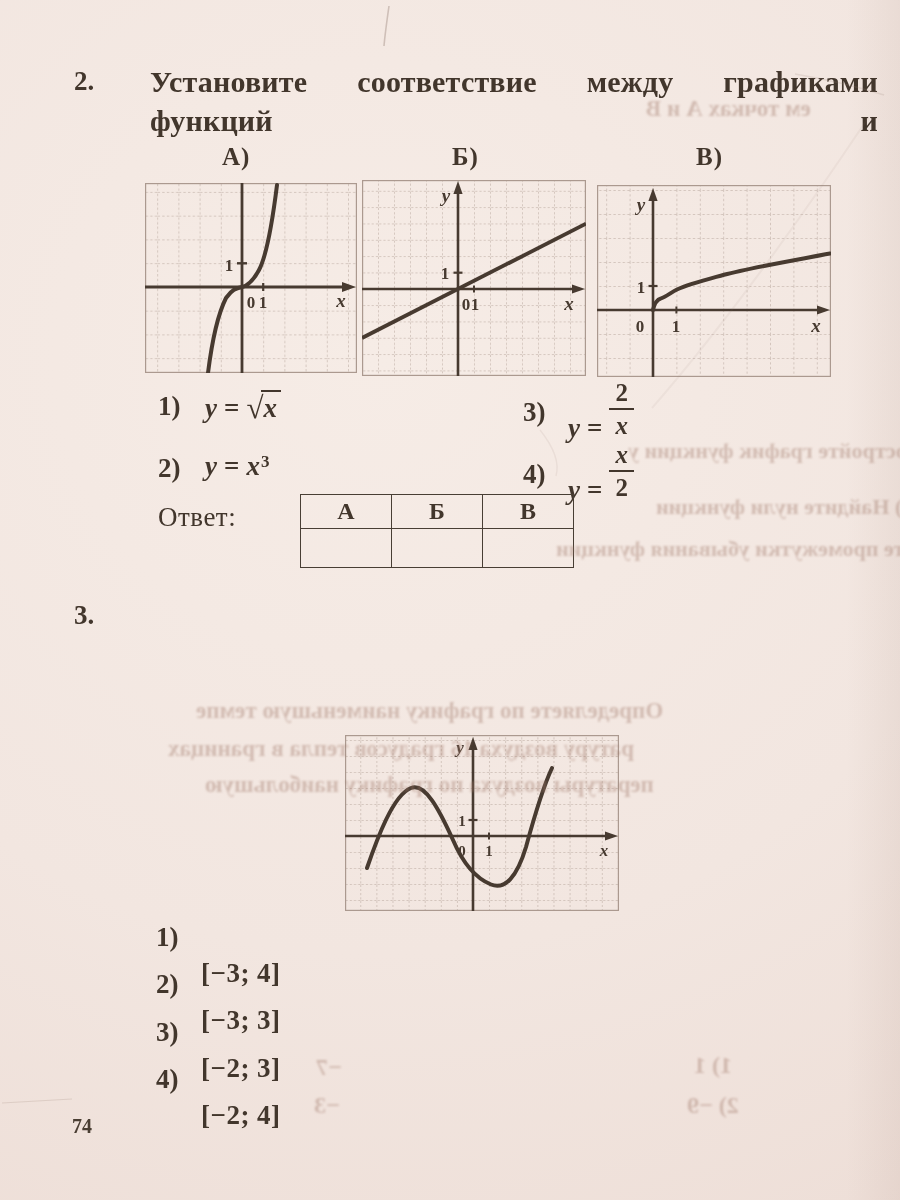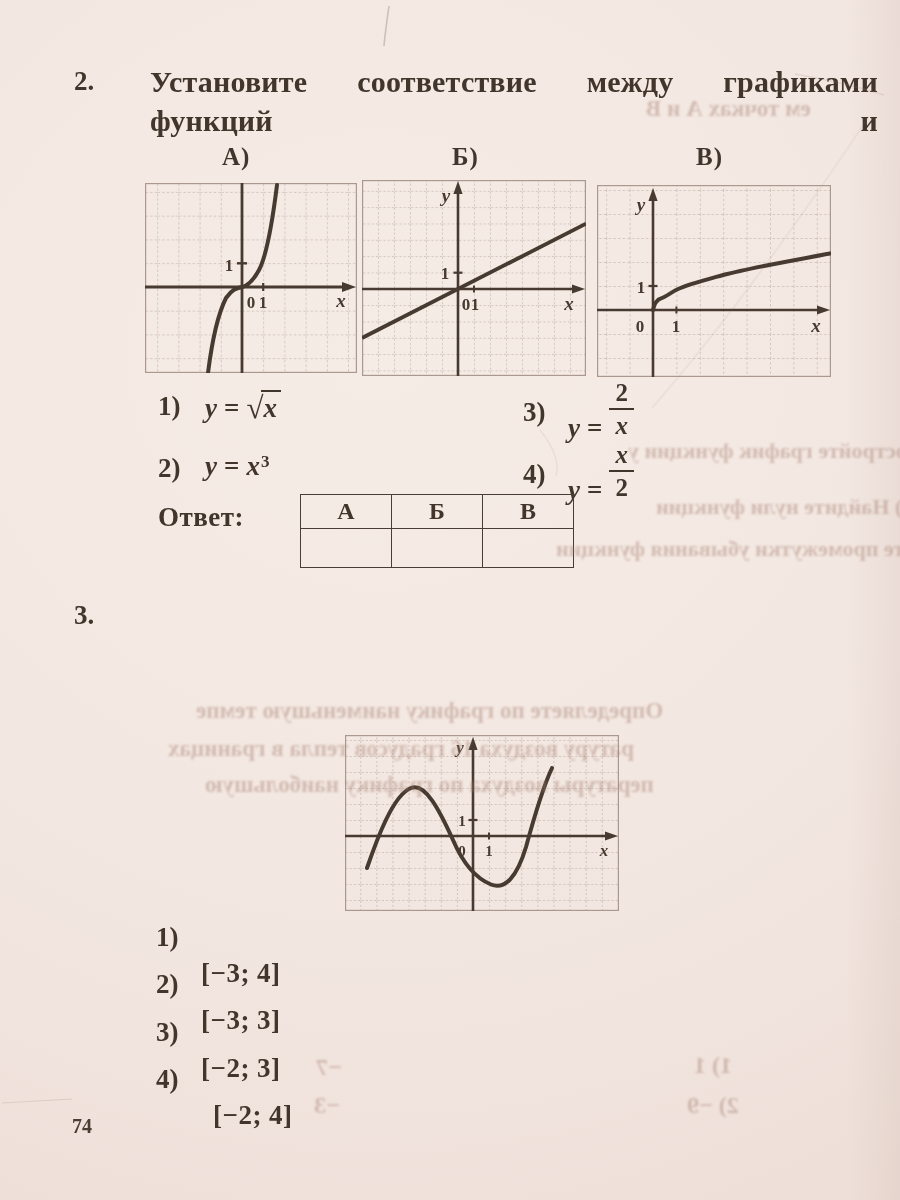--- a/index.html
+++ b/index.html
@@ -17,21 +17,21 @@
   .glabel{font-weight:bold;font-size:25px;letter-spacing:1px;}
   .mi{font-style:italic;}
   .formula{font-size:27px;font-weight:bold;white-space:nowrap;}
   .eq{padding:0 7px;font-weight:bold;}
   .rad{font-size:31px;font-weight:normal;position:relative;top:1px;margin-right:-2px;}
   .radicand{border-top:2.2px solid #42362c;padding:1px 4px 0 2px;}
   sup.exp{font-size:17px;font-weight:bold;vertical-align:8px;margin-left:1px;}
   .frac{display:inline-flex;flex-direction:column;align-items:center;font-size:25px;font-weight:bold;line-height:1.08;vertical-align:middle;}
   .frac .bar{height:0;border-top:2.2px solid #42362c;align-self:stretch;margin:2px 0;}
   .frac span{padding:0 6px;}
-  .ans-label{font-weight:bold;font-size:27px;letter-spacing:.5px;}
+  .ans-label{font-weight:normal;font-size:27px;letter-spacing:.5px;}
   .ans-table{border-collapse:collapse;}
   .ans-table td{border:1.8px solid #483e34;width:88px;text-align:center;
     font-weight:bold;font-size:24px;color:#42362c;}
   .ans-table tr.hd td{height:31px;}
   .ans-table tr.bd td{height:36px;}
   .opt-num{font-weight:bold;font-size:27px;}
   .opt-val{font-size:27px;font-weight:bold;letter-spacing:.5px;margin-top:37px;}
   .footer-num{font-size:20px;font-weight:bold;color:#4a3e33;text-align:right;}
   .ghost{position:absolute;transform:scaleX(-1);filter:blur(1.3px);
     color:rgba(160,120,104,.40);font-weight:bold;white-space:nowrap;pointer-events:none;}
@@ -182,21 +182,21 @@
     <text x="259" y="121" font-size="17" font-weight="bold" font-style="italic" text-anchor="middle">x</text>
   </svg>
 
   <div class="abs opt-num" style="left:156px;top:922px">1)</div>
   <div class="abs opt-val" style="left:201px;top:921px">[−3; 4]</div>
   <div class="abs opt-num" style="left:156px;top:969px">2)</div>
   <div class="abs opt-val" style="left:201px;top:968px">[−3; 3]</div>
   <div class="abs opt-num" style="left:156px;top:1017px">3)</div>
   <div class="abs opt-val" style="left:201px;top:1016px">[−2; 3]</div>
   <div class="abs opt-num" style="left:156px;top:1064px">4)</div>
-  <div class="abs opt-val" style="left:213px;top:1063px">[−2; 4]</div>
+  <div class="abs opt-val" style="left:201px;top:1063px">[−2; 4]</div>
 
   <div class="abs footer-num" style="left:72px;top:1115px">74</div>
 
   <div class="ghost gh23" style="left:646px;top:96px">ем точках А и В</div>
   <div class="ghost gh22" style="left:628px;top:438px">а) Постройте график функции у</div>
   <div class="ghost gh22" style="left:656px;top:494px">б) Найдите нули функции</div>
   <div class="ghost gh22" style="left:556px;top:536px">в) Найдите промежутки убывания функции</div>
   <div class="ghost gh23" style="left:196px;top:698px">Определяете по графику наименьшую темпе</div>
   <div class="ghost gh23" style="left:168px;top:736px">ратуру воздуха 16 градусов тепла в границах</div>
   <div class="ghost gh23" style="left:205px;top:772px">пературы воздуха по графику наибольшую</div>

